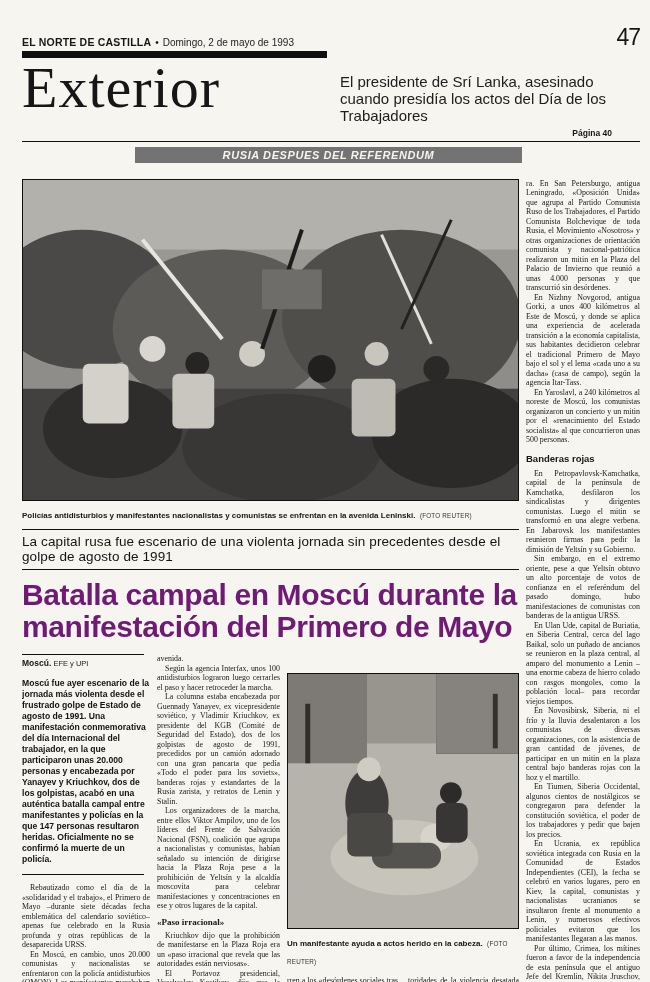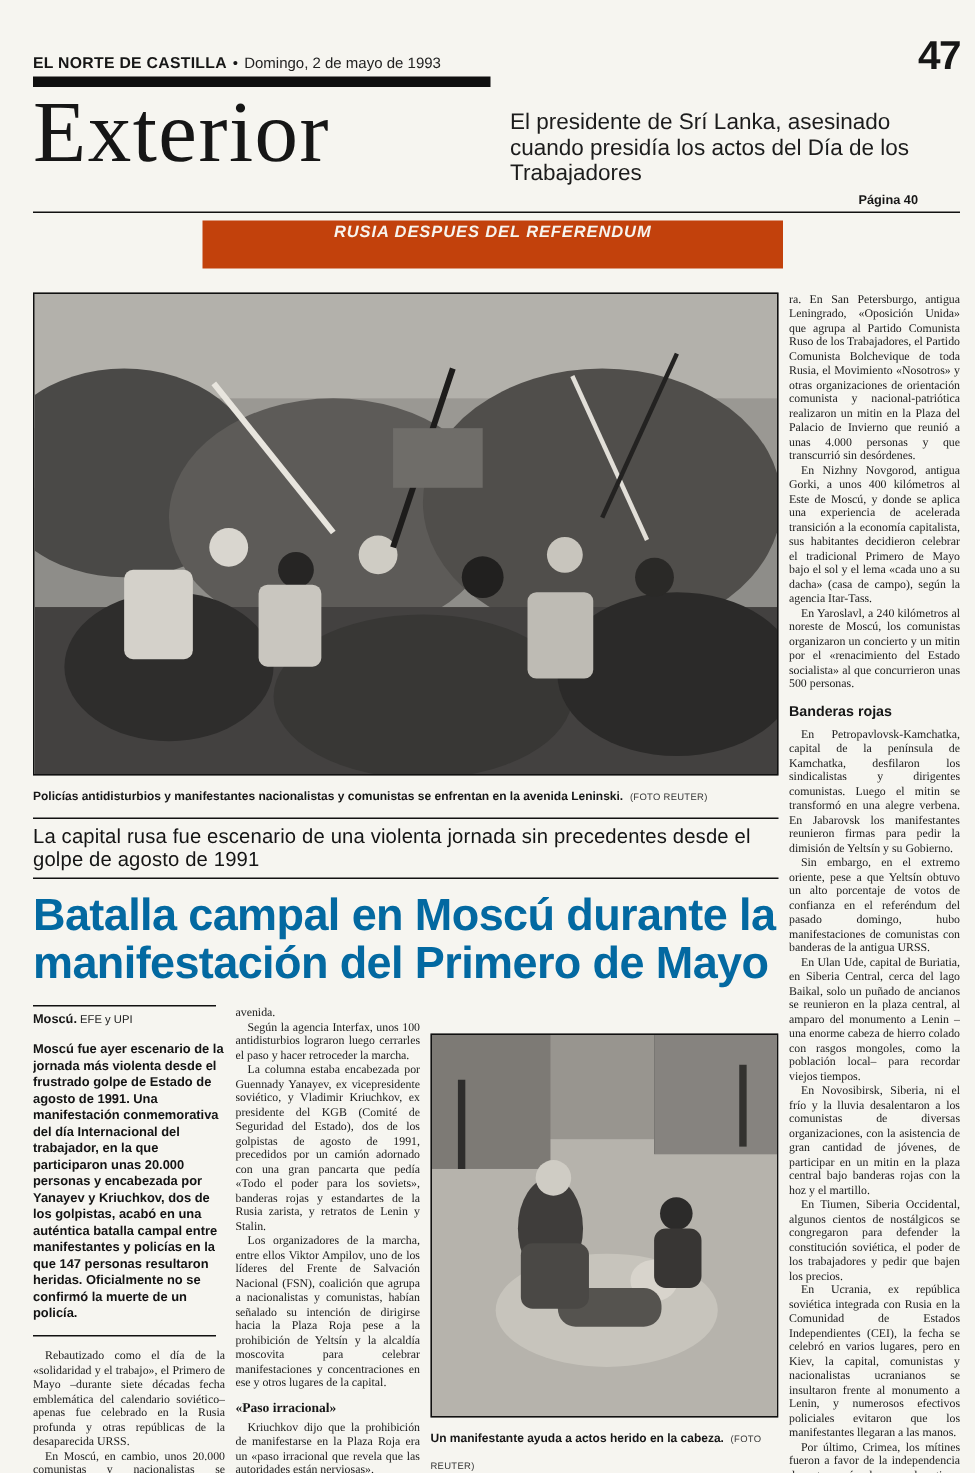--- a/index.html
+++ b/index.html
@@ -8,49 +8,49 @@
     position:relative; width:650px; height:982px; margin:0 auto;
     background:#f6f5f0; color:#161616; overflow:hidden;
     padding:26px 10px 0 22px;
     font-family:"Liberation Serif", serif;
   }
   
   .topline { display:flex; align-items:flex-end; }
   .masthead { font-family:"Liberation Sans", sans-serif; font-weight:bold; font-size:10.5px; letter-spacing:.2px; }
   .bullet { font-family:"Liberation Sans", sans-serif; font-size:10px; margin:0 4px; }
   .dateline { font-family:"Liberation Sans", sans-serif; font-size:10px; color:#222; }
-  .pagenum { margin-left:auto; font-family:"Liberation Sans", sans-serif; font-weight:bold; font-size:27px; line-height:22px; letter-spacing:-1px; }
+  .pagenum { margin-left:auto; font-family:"Liberation Sans", sans-serif; font-weight:normal; font-size:23px; line-height:22px; letter-spacing:-1px; }
   .blackbar { width:305px; height:7px; background:#101010; margin-top:3px; }
   .mastrow { display:flex; align-items:flex-start; }
   .section-title { font-family:"Liberation Serif", serif; font-size:58px; line-height:56px; font-weight:400; letter-spacing:1px; margin-top:2px; }
   .teaser-block { margin-left:auto; width:300px; padding-top:16px; }
   .teaser { font-family:"Liberation Sans", sans-serif; font-size:15px; line-height:1.13; color:#1c1c1c; }
   .teaser-page { font-family:"Liberation Sans", sans-serif; font-weight:bold; font-size:8.5px; text-align:right; margin-top:3px; padding-right:28px; }
   .head-rule { border-top:1.5px solid #111; margin-top:3px; }
   
-  .banner { width:387px; height:32px; margin:5px 0 16px 113px; background:#c2410c;
+  .banner { width:387px; height:16px; margin:5px 0 16px 113px; background:#737373;
     color:#f7f4ee; font-family:"Liberation Sans", sans-serif; font-weight:bold; font-style:italic;
     font-size:11px; line-height:16px; text-align:center; letter-spacing:.6px; }
   
   .main { display:flex; gap:7px; margin-top:6px; }
   .left-region { width:497px; flex:none; }
   .right-col { flex:1; height:806px; overflow:hidden; }
   
   .photo-frame { border:1px solid #101010; background:#9a9a96; overflow:hidden; }
   .lead-photo { width:497px; height:322px; }
   .mid-photo  { width:100%; height:256px; }
   .photo-frame svg { display:block; width:100%; height:100%; }
   .caption { margin-top:3px; font-family:"Liberation Sans", sans-serif; }
   .caption b { font-weight:bold; font-size:8px; }
   .caption span.credit { font-size:6.3px; color:#333; letter-spacing:.2px; }
   
   .kicker-wrap { margin-top:7px; border-top:1px solid #111; border-bottom:1px solid #111; padding:4px 0 5px; }
   .kicker { font-family:"Liberation Sans", sans-serif; font-size:13.5px; color:#141414; letter-spacing:.1px; }
   .headline { margin-top:9px; font-family:"Liberation Sans", sans-serif; font-weight:bold;
-    font-size:30px; line-height:1.07; letter-spacing:-.4px; color:#0369a1; width:500px; }
+    font-size:30px; line-height:1.07; letter-spacing:-.4px; color:#701a75; width:500px; }
   
   .cols { display:flex; gap:7px; margin-top:11px; height:352px; overflow:hidden; }
   .col1 { width:128px; flex:none; }
   .col2 { width:123px; flex:none; }
   .photo-col { flex:1; padding-top:19px; }
   .byline-rule { border-top:1px solid #111; margin-bottom:3px; width:95%; }
   .byline { font-size:8.5px; }
   .byline .city { font-family:"Liberation Sans", sans-serif; font-weight:bold; }
   .byline .agency { font-family:"Liberation Sans", sans-serif; font-size:7.5px; color:#222; }
   .lead-par { margin-top:10px; font-family:"Liberation Sans", sans-serif; font-weight:bold;

